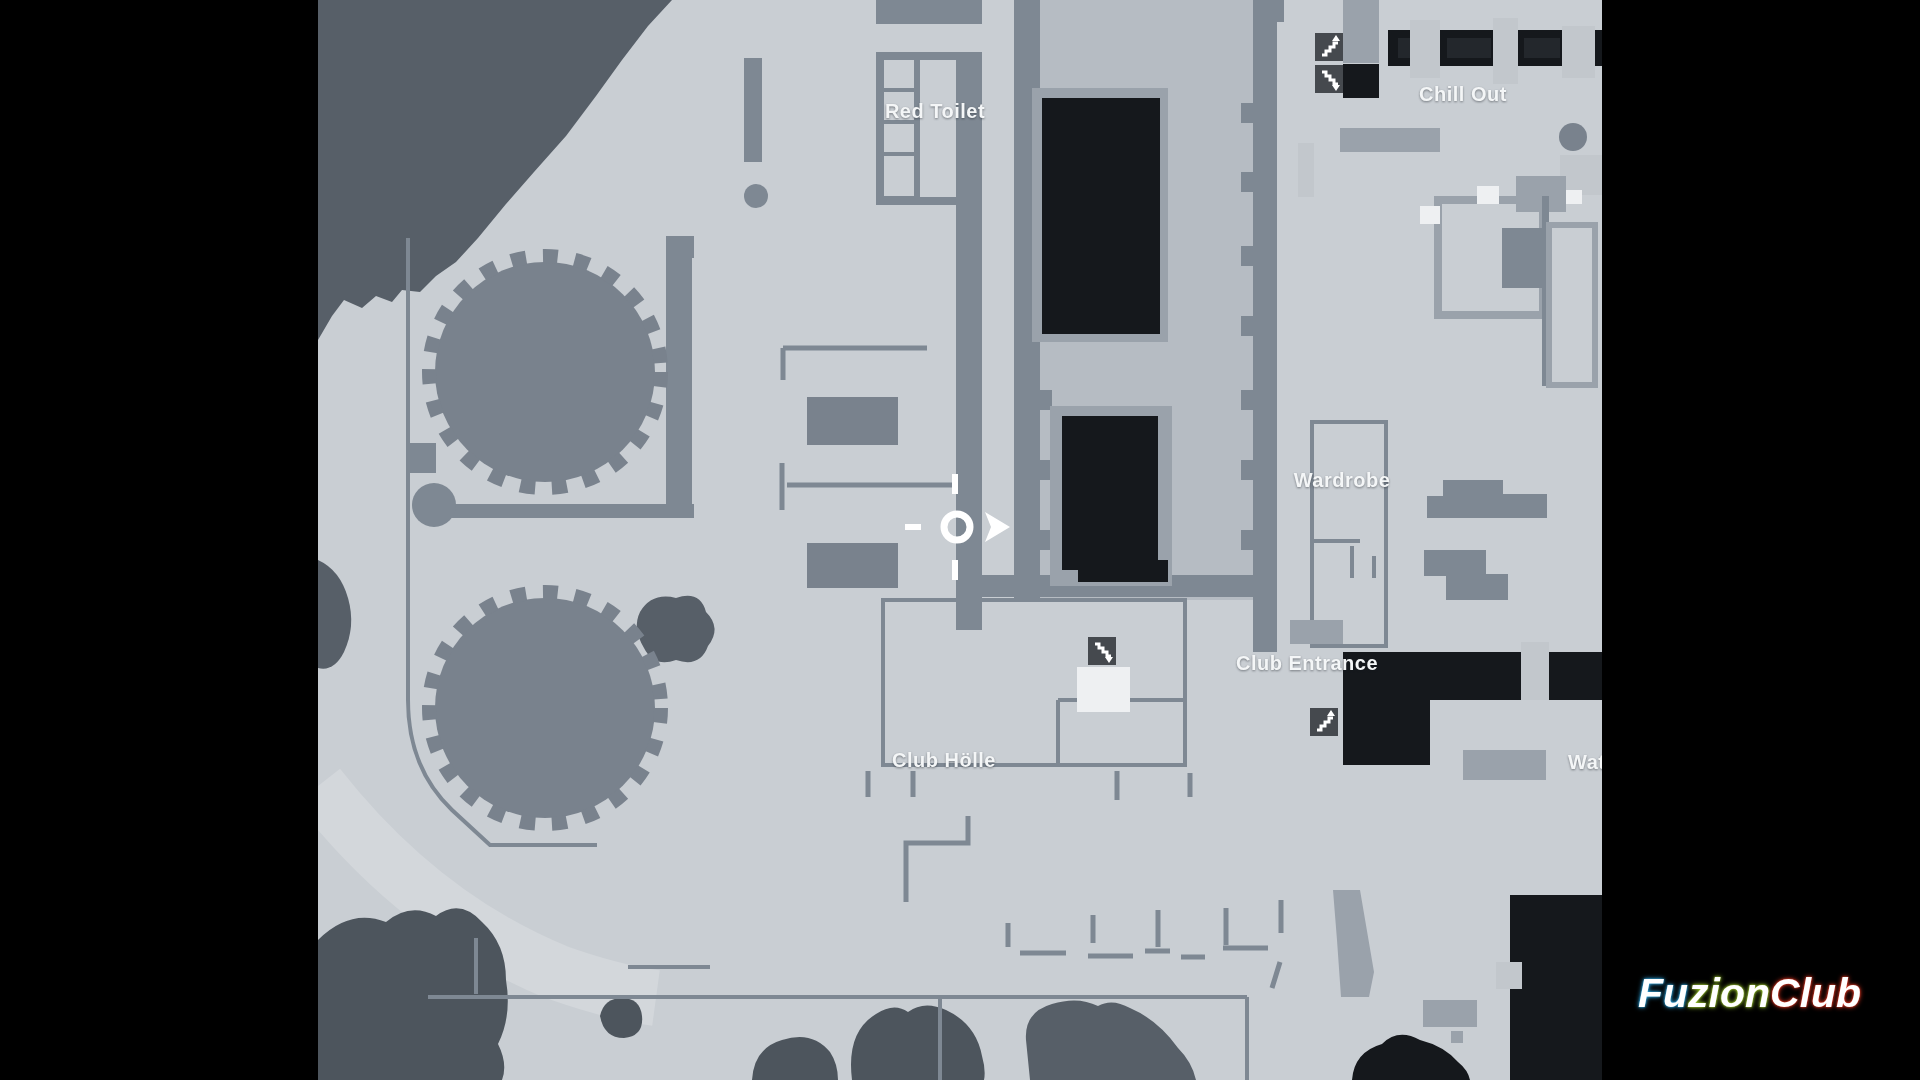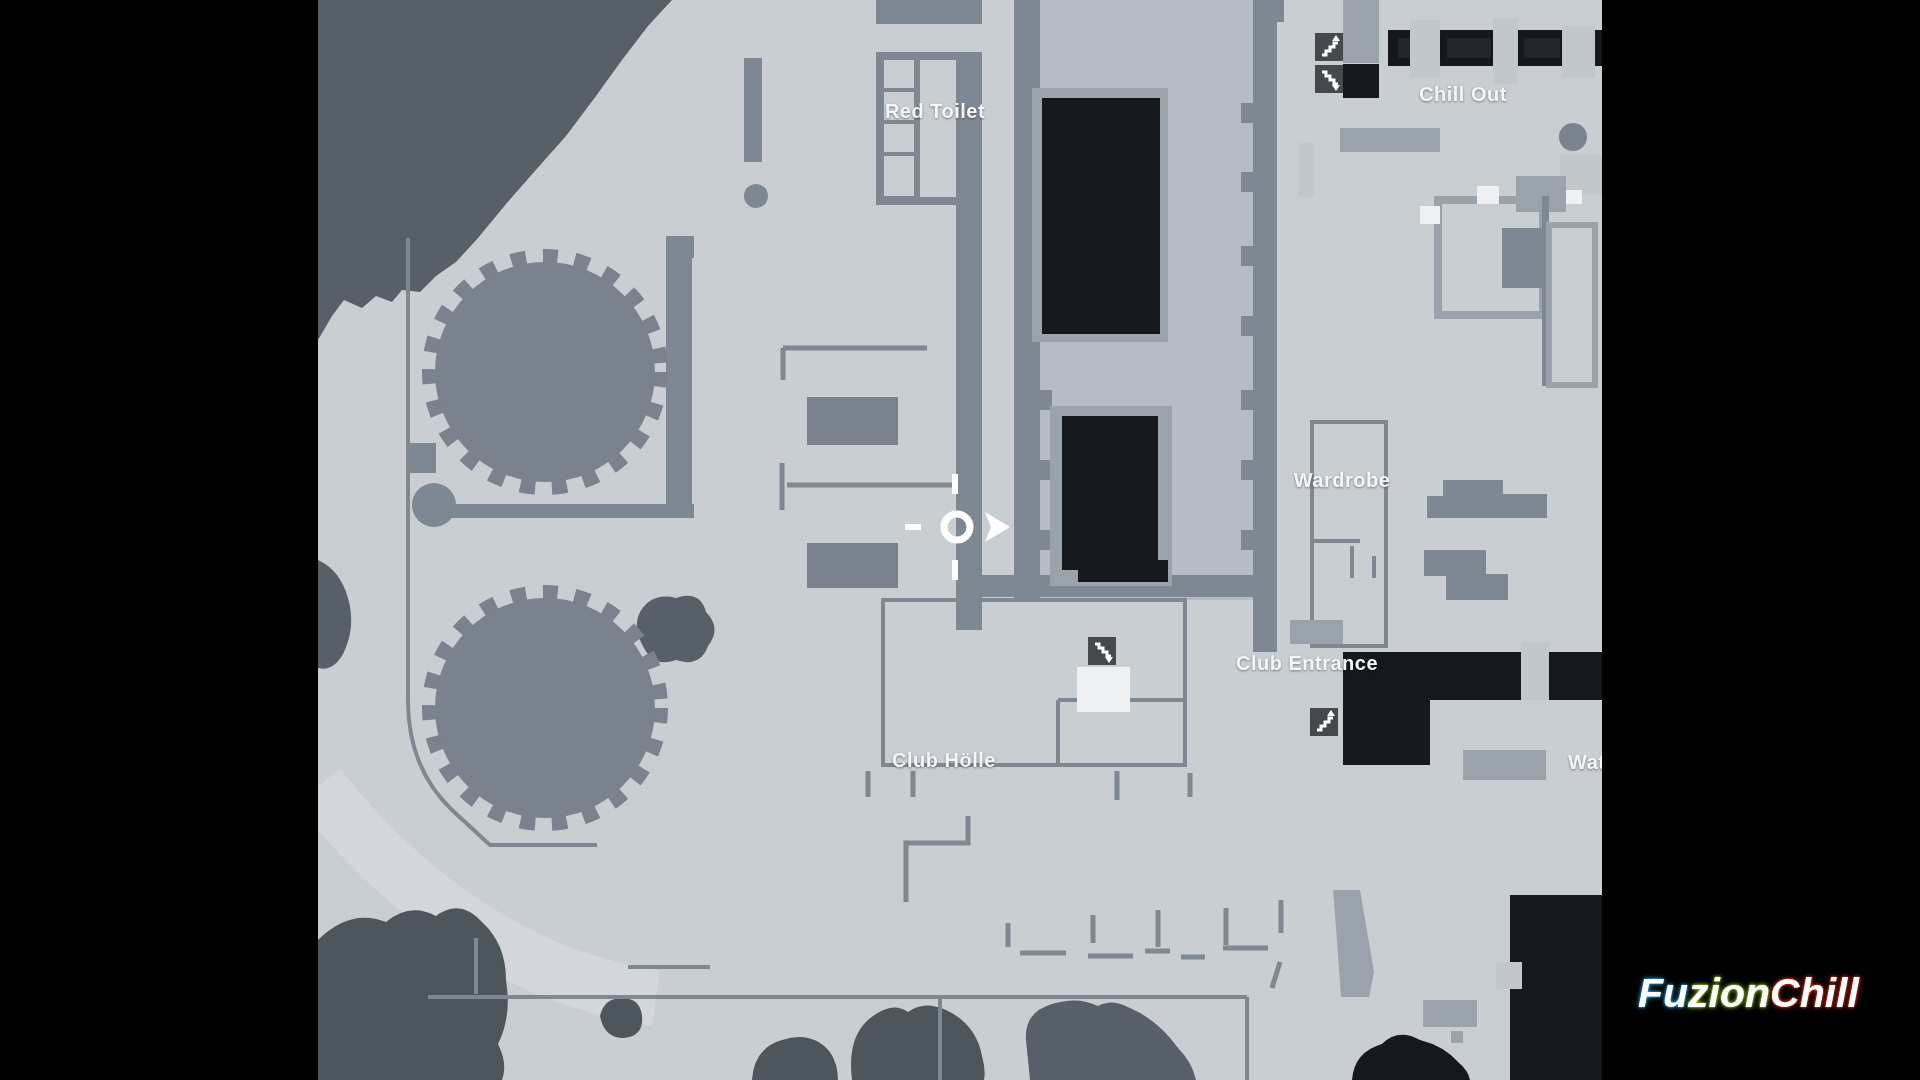--- a/index.html
+++ b/index.html
@@ -213,15 +213,15 @@
     <rect class="mk" x="952" y="560" width="6" height="20"></rect>
     <circle class="ring" cx="957" cy="527" r="13"></circle>
     <polygon class="mk" points="985,512 1010,527 985,542 991,527"></polygon>
   </g>
 
   <rect class="lb" x="0" y="0" width="318" height="1080"></rect>
   <rect class="lb" x="1602" y="0" width="318" height="1080"></rect>
 </svg>
 
 <div id="watermark">
-  <span class="seg s0">Fu</span><span class="seg s1">zion</span><span class="seg s2">Chill</span>
+  <span class="seg s0">Fu</span><span class="seg s1">zion</span><span class="seg s2">Club</span>
 </div>
 </div>
 
 </body></html>

